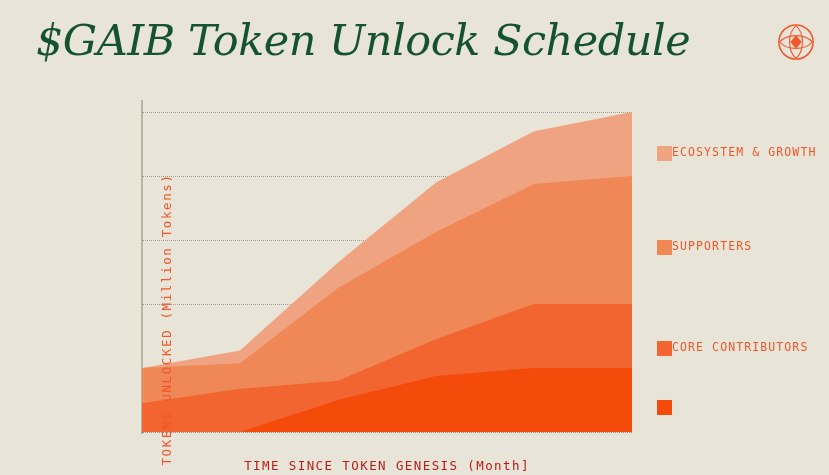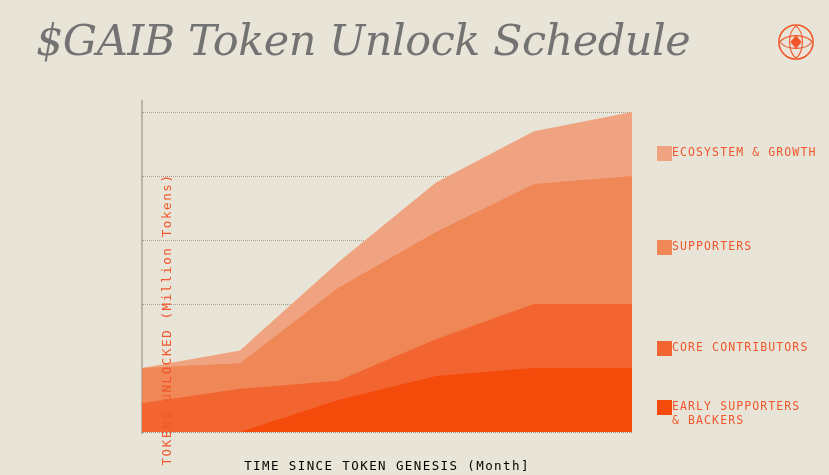--- a/index.html
+++ b/index.html
@@ -18,21 +18,21 @@
   
   #chart-title {
     position: absolute;
     left: 36px;
     top: 15px;
     font-family: "DejaVu Serif", serif;
     font-style: italic;
     font-weight: 400;
     font-size: 43px;
     letter-spacing: -0.5px;
-    color: #737373;
+    color: #14532d;
     white-space: nowrap;
   }
   #brand-logo {
     position: absolute;
     left: 777px;
     top: 23px;
     width: 38px;
     height: 38px;
   }
   
@@ -76,21 +76,21 @@
     white-space: nowrap;
   }
   #x-axis-label {
     position: absolute;
     left: 142px;
     top: 458px;
     width: 490px;
     text-align: center;
     font-size: 12.5px;
     letter-spacing: 1.4px;
-    color: #000000;
+    color: #b91c1c;
     white-space: nowrap;
   }
   
   #legend {
     position: absolute;
     left: 657px;
     top: 112px;
     width: 170px;
     height: 320px;
   }
@@ -162,18 +162,16 @@
       <div class="legend-item" style="top: 127px;">
         <div class="legend-swatch" style="background: rgb(239, 135, 86);"></div>
         <div class="legend-label">SUPPORTERS</div>
       </div>
       <div class="legend-item" style="top: 228px;">
         <div class="legend-swatch" style="background: rgb(242, 100, 48);"></div>
         <div class="legend-label">CORE CONTRIBUTORS</div>
       </div>
       <div class="legend-item" style="top: 287px;">
         <div class="legend-swatch" style="background: rgb(244, 75, 10);"></div>
-        <div class="legend-label">EARLY SUPPORTERS
-&amp; BACKERS</div>
       </div>
     </div>
 
 </div>
 
 </body></html>

